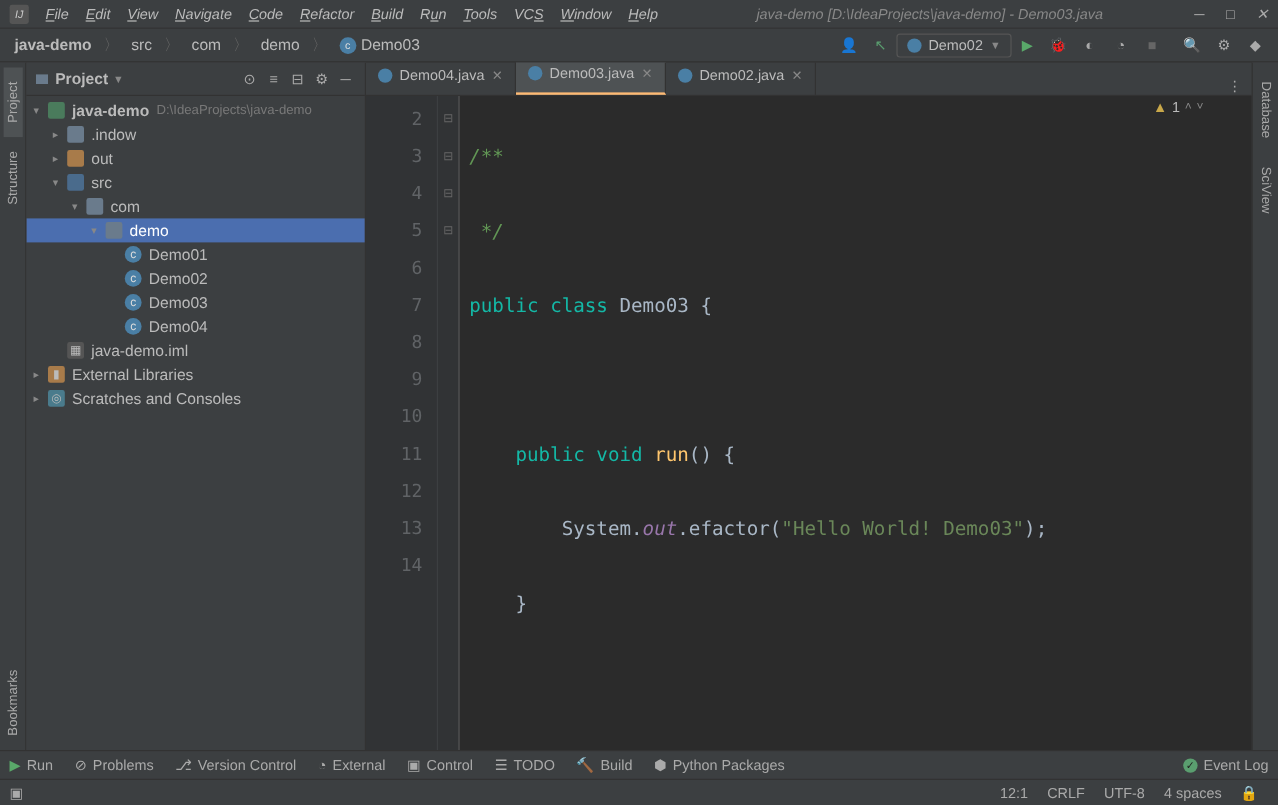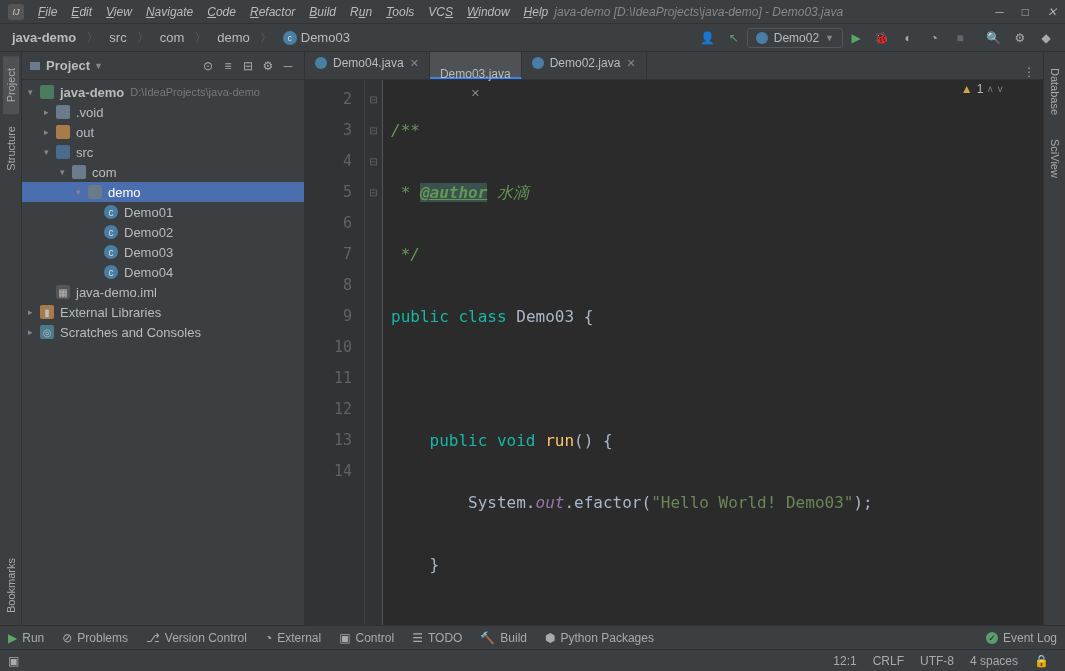--- a/index.html
+++ b/index.html
@@ -2,21 +2,21 @@
 <html><head>
 <meta charset="utf-8">
 <style>
 * { margin: 0; padding: 0; box-sizing: border-box; }
 body { font-family: "Segoe UI", Arial, sans-serif; font-size: 12px; background: #3c3f41; color: #bbbbbb; width: 1065px; height: 671px; overflow: hidden; display: flex; flex-direction: column; }
 .titlebar { height: 24px; background: #3c3f41; display: flex; align-items: center; padding: 0 8px; border-bottom: 1px solid #323232; font-style: italic; }
 .titlebar .logo { width: 16px; height: 16px; background: #555; border-radius: 2px; margin-right: 8px; display: flex; align-items: center; justify-content: center; font-size: 9px; color: #ccc; }
 .menubar { display: flex; gap: 2px; }
 .menubar span { padding: 2px 6px; cursor: pointer; color: #bbbbbb; }
 .menubar span u { text-decoration: underline; }
-.title-text { flex: 1; text-align: left; color: #888; font-size: 12px; }
+.title-text { flex: 1; text-align: center; color: #888; font-size: 12px; }
 .winbtns { display: flex; gap: 18px; color: #aaa; }
 .winbtns span { cursor: pointer; }
 
 .navbar { height: 28px; background: #3c3f41; display: flex; align-items: center; padding: 0 6px; border-bottom: 1px solid #323232; }
 .breadcrumb { display: flex; align-items: center; gap: 4px; font-size: 13px; }
 .breadcrumb .sep { color: #666; }
 .breadcrumb .crumb { padding: 2px 6px; }
 .breadcrumb .crumb.last { color: #bbb; }
 .breadcrumb .cicon { width: 14px; height: 14px; border-radius: 50%; background: #4a7fa5; display: inline-block; vertical-align: middle; margin-right: 4px; font-size: 9px; text-align: center; line-height: 14px; color: #ddd; }
 .navbar .spacer { flex: 1; }
@@ -42,21 +42,21 @@
 .tree .ficon { width: 14px; height: 14px; margin-right: 6px; display: inline-flex; align-items: center; justify-content: center; font-size: 10px; border-radius: 2px; }
 .tree .folder { background: #6a7b8c; }
 .tree .folder.proj { background: #4a7b5c; }
 .tree .folder.src { background: #4a6b8c; }
 .tree .classf { background: #4a7fa5; border-radius: 50%; color: #ddd; }
 .tree .path { color: #787878; margin-left: 6px; font-size: 11px; }
 
 .editor { flex: 1; display: flex; flex-direction: column; background: #2b2b2b; position: relative; }
 .tabs { height: 28px; background: #3c3f41; display: flex; align-items: flex-end; border-bottom: 1px solid #323232; }
 .tab { height: 26px; padding: 16px 10px; display: flex; align-items: center; gap: 6px; cursor: pointer; border-right: 1px solid #323232; font-size: 12px; }
-.tab.active { background: #4e5254; border-bottom: 2px solid #3b82f6; flex-direction: column; }
+.tab.active { background: #4e5254; border-bottom: 2px solid #fdba74; }
 .tab .ticon { width: 12px; height: 12px; border-radius: 50%; background: #4a7fa5; }
 .tab .close { color: #888; font-size: 11px; cursor: pointer; }
 .tabs .spacer { flex: 1; }
 .tabs .tdots { padding: 0 8px; color: #aaa; cursor: pointer; }
 .editor-body { flex: 1; display: flex; overflow: hidden; position: relative; }
 .gutter { width: 60px; background: #313335; text-align: right; padding: 4px 12px 4px 4px; color: #606366; font-family: "Consolas", monospace; font-size: 15px; line-height: 31px; border-right: 1px solid #3c3f41; }
 .foldgutter { width: 18px; background: #313335; padding-top: 4px; line-height: 31px; font-size: 10px; color: #666; text-align: center; border-right: 1px solid #555; }
 .code { flex: 1; font-family: "Consolas", monospace; font-size: 16px; line-height: 31px; padding: 4px 0 4px 8px; white-space: pre; color: #a9b7c6; }
 .code .line { height: 31px; }
 .code .c-comment { color: #629755; font-style: italic; }
@@ -169,21 +169,21 @@
     <div class="tree">
       <div class="node" style="padding-left:6px">
         <span class="arrow">▾</span>
           <span class="ficon folder proj"></span>
         <b>java-demo</b>
         <span class="path">D:\IdeaProjects\java-demo</span>
       </div>
       <div class="node" style="padding-left:22px">
         <span class="arrow">▸</span>
           <span class="ficon folder"></span>
-          <span>.void</span>
+          <span>.indow</span>
       </div>
       <div class="node" style="padding-left:22px">
         <span class="arrow">▸</span>
           <span class="ficon folder" style="background:#a87b4a"></span>
           <span>out</span>
       </div>
       <div class="node" style="padding-left:22px">
         <span class="arrow">▾</span>
           <span class="ficon folder src"></span>
           <span>src</span>
@@ -283,21 +283,20 @@
           <div></div>
           <div>⊟</div>
           <div></div>
           <div>⊟</div>
           <div></div>
           <div></div>
           <div></div>
       </div>
       <div class="code">
 <div class="line"><span class="c-comment">/**</span></div>
-<div class="line"><span class="c-comment"> * </span><span class="c-doctag">@author</span><span class="c-author"> 水滴</span></div>
 <div class="line"><span class="c-comment"> */</span></div>
 <div class="line"><span class="c-keyword">public</span> <span class="c-keyword">class</span> <span class="c-class">Demo03</span><span> {</span></div>
 <div class="line"></div>
 <div class="line">    <span class="c-keyword">public</span> <span class="c-keyword">void</span> <span class="c-method">run</span><span>() {</span></div>
 <div class="line">        <span>System.</span><span class="c-field">out</span><span>.</span><span>efactor</span><span>(</span><span class="c-string">"Hello World! Demo03"</span><span>);</span></div>
 <div class="line">    <span>}</span></div>
 
 
 
       </div>

